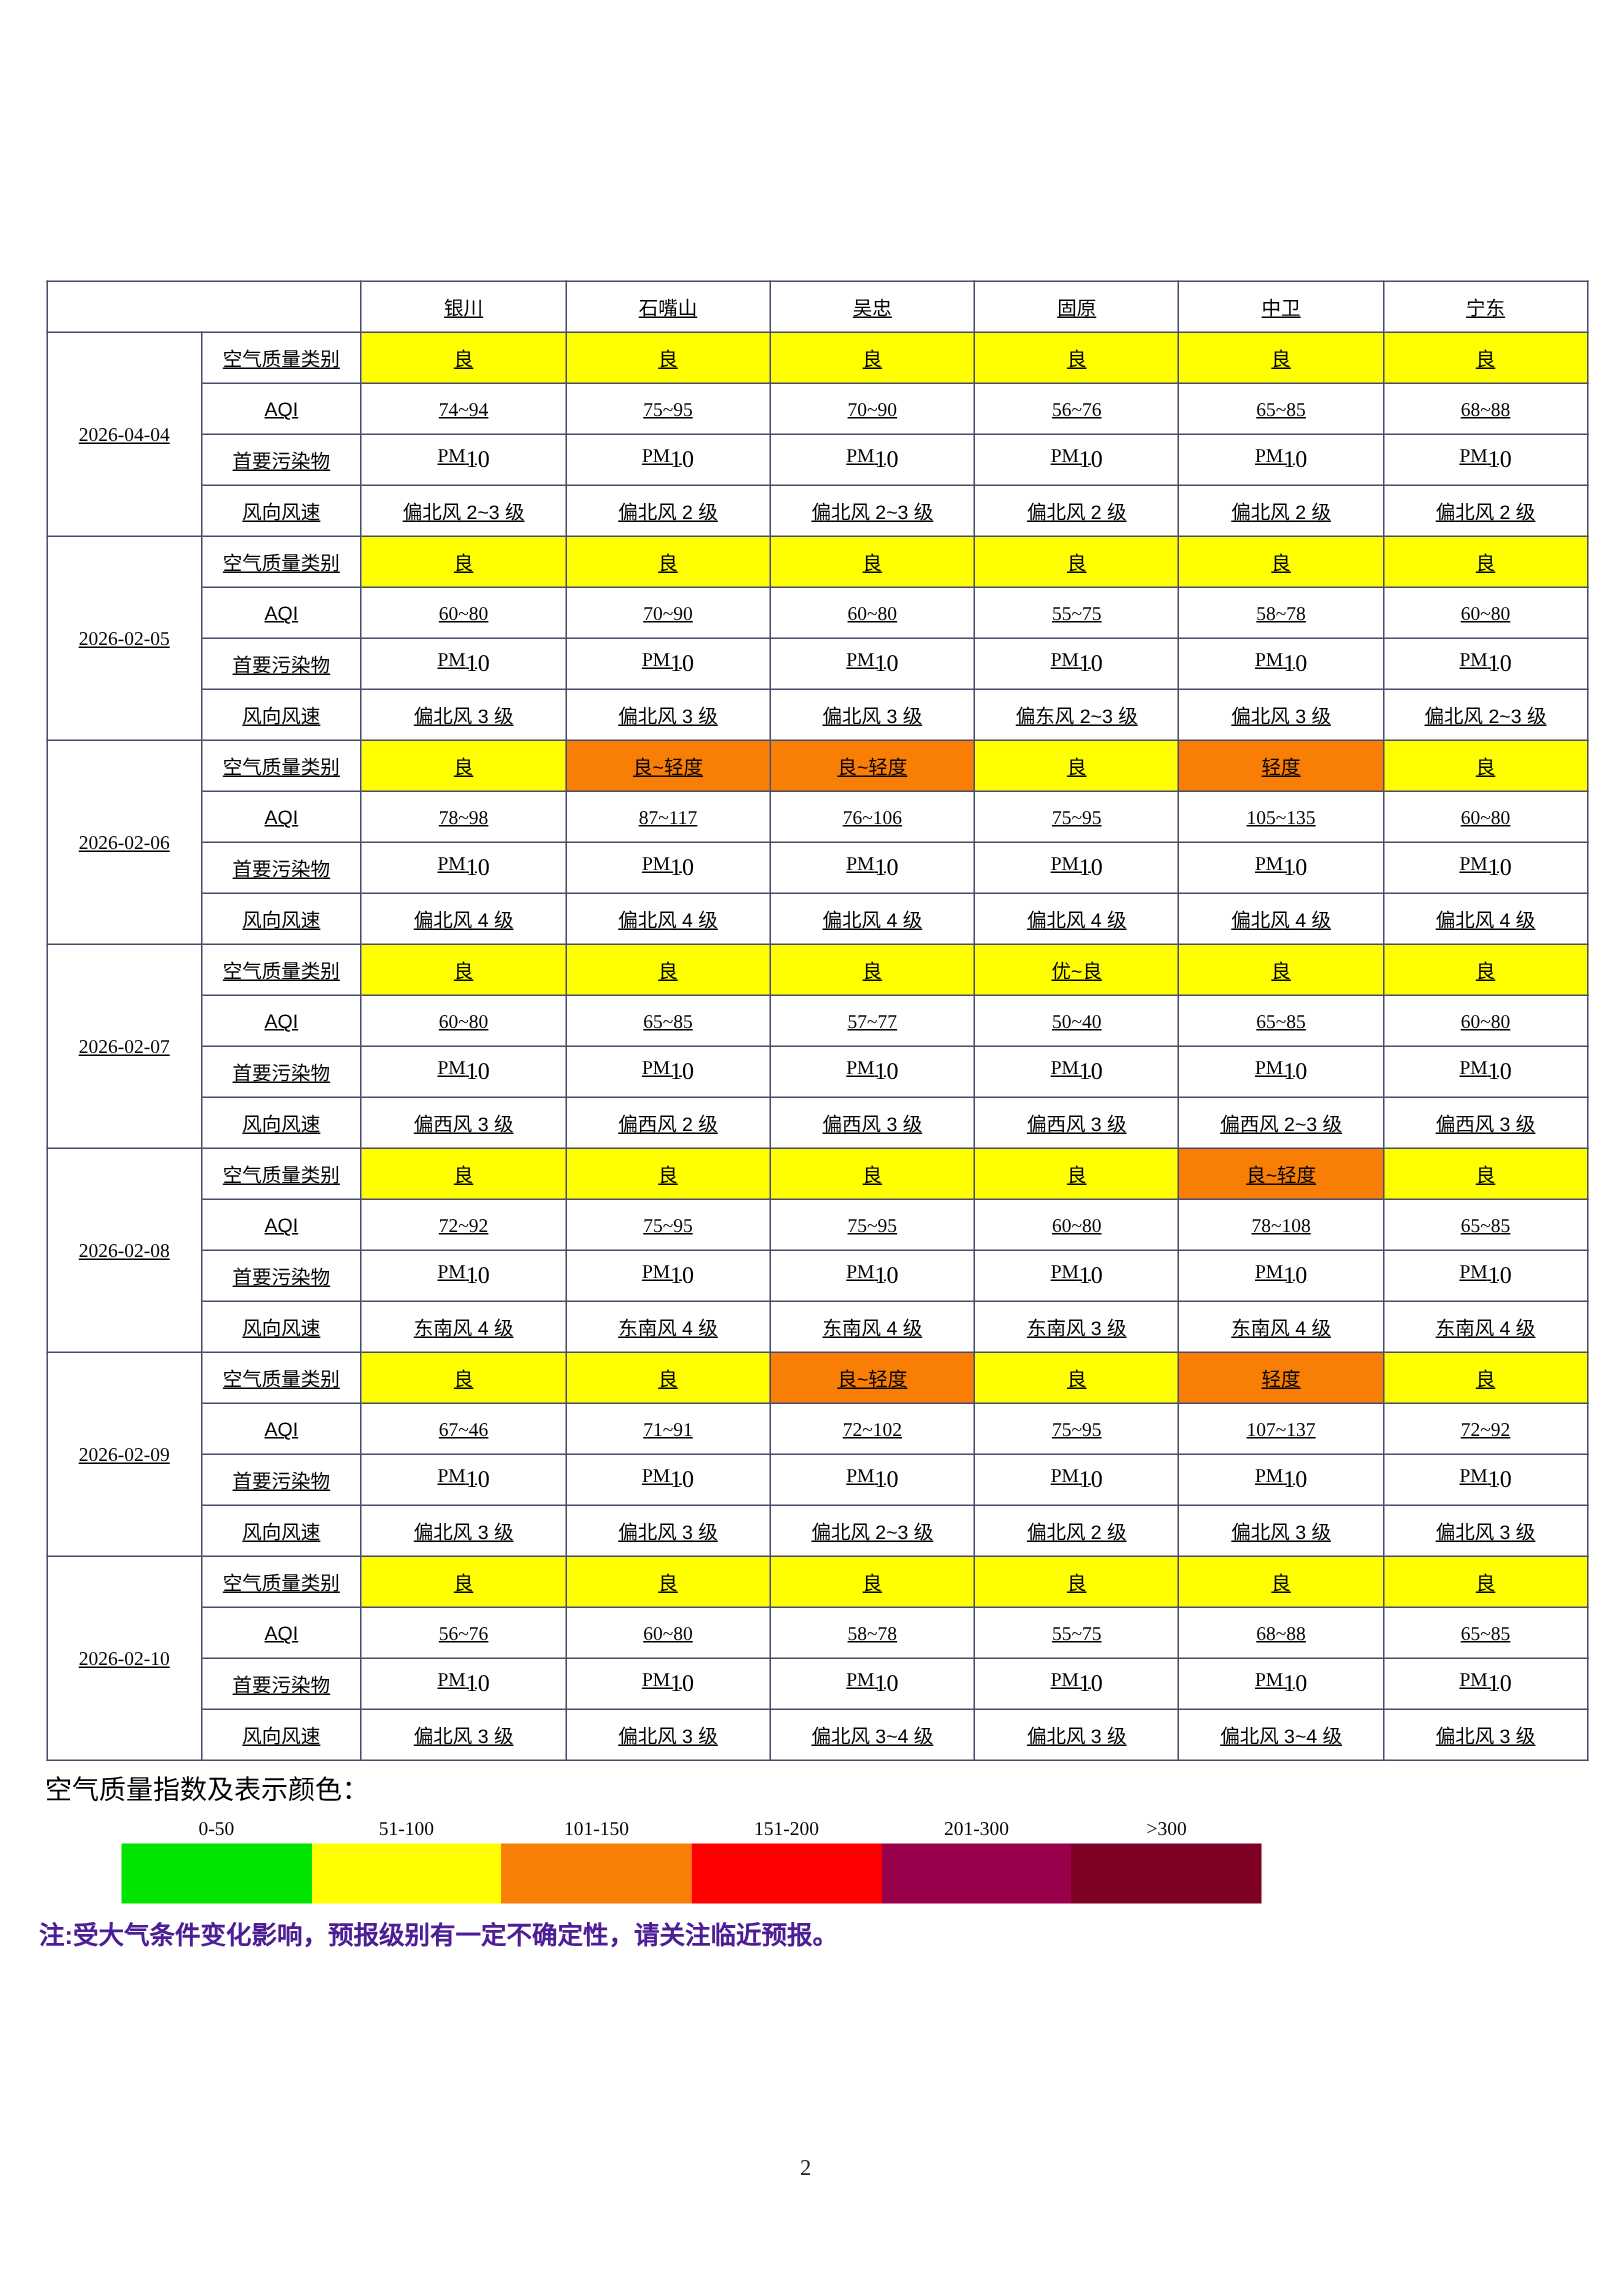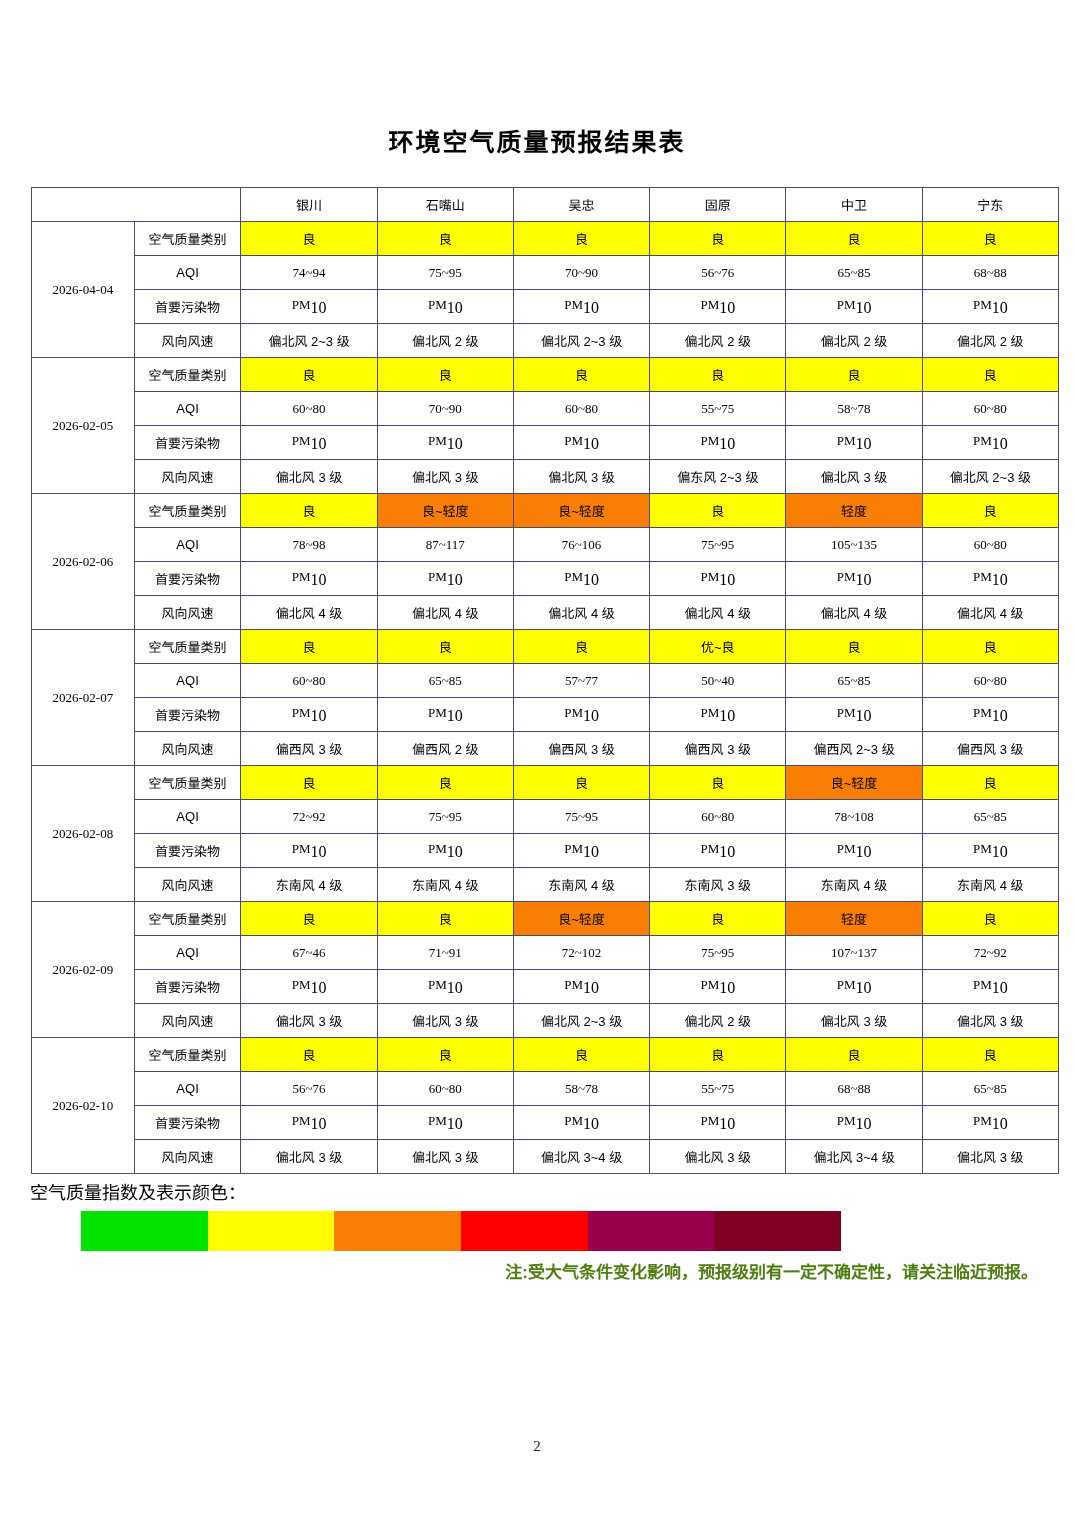--- a/index.html
+++ b/index.html
@@ -39,20 +39,21 @@
 
   
   .fc-table {
     position: absolute;
     top: 187px;
     left: 31px;
     width: 1028px;
     border-collapse: collapse;
     table-layout: fixed;
     font-family: "Liberation Sans", "DejaVu Sans", sans-serif;
+    text-decoration: underline;
   }
   .fc-table td {
     border: 1px solid #4a4a6a;
     padding: 0;
     text-align: center;
     vertical-align: middle;
     height: 33px;
     font-size: 13px;
     background: #ffffff;
   }
@@ -130,24 +131,24 @@
     display: flex;
     width: 760px;
     height: 40px;
   }
   .legend-swatches > div {
     flex: 1 1 0;
     height: 40px;
   }
   .legend-note {
     margin-top: 7px;
-    text-align: right;
+    text-align: left;
     font-size: 17px;
     font-weight: bold;
-    color: #4d7c0f;
+    color: #4c1d95;
     width: 1012px;
     margin-left: 0;
   }
 
   
   .page-number {
     position: absolute;
     top: 1438px;
     left: 0;
     width: 1074px;
@@ -155,21 +156,20 @@
     font-family: "Liberation Serif", "DejaVu Serif", serif;
     font-size: 15px;
     color: #222;
   }
 </style>
 </head>
 <body>
 
 <div class="page">
 
-  <div class="doc-title">环境空气质量预报结果表</div>
 
   <table class="fc-table">
     <colgroup>
       <col class="c-date">
         <col class="c-label">
       <col class="c-city">
         <col class="c-city">
         <col class="c-city">
       <col class="c-city">
         <col class="c-city">
@@ -443,20 +443,28 @@
           <td class="wind-cell">偏北风 3 级</td>
           <td class="wind-cell">偏北风 3~4 级</td>
           <td class="wind-cell">偏北风 3 级</td>
         </tr>
       </tbody>
   </table>
 
   <div class="legend-wrap">
     <div class="legend-title">空气质量指数及表示颜色：</div>
     <div class="legend-bar-block">
+      <div class="legend-labels" id="legend-labels">
+          <div>0-50</div>
+          <div>51-100</div>
+          <div>101-150</div>
+          <div>151-200</div>
+          <div>201-300</div>
+          <div>&gt;300</div>
+        </div>
       <div class="legend-swatches" id="legend-swatches">
           <div style="background: rgb(0, 228, 0);"></div>
           <div style="background: rgb(255, 255, 0);"></div>
           <div style="background: rgb(249, 126, 6);"></div>
           <div style="background: rgb(255, 0, 0);"></div>
           <div style="background: rgb(153, 0, 76);"></div>
           <div style="background: rgb(126, 0, 35);"></div>
         </div>
     </div>
     <div class="legend-note">注:受大气条件变化影响，预报级别有一定不确定性，请关注临近预报。</div>

